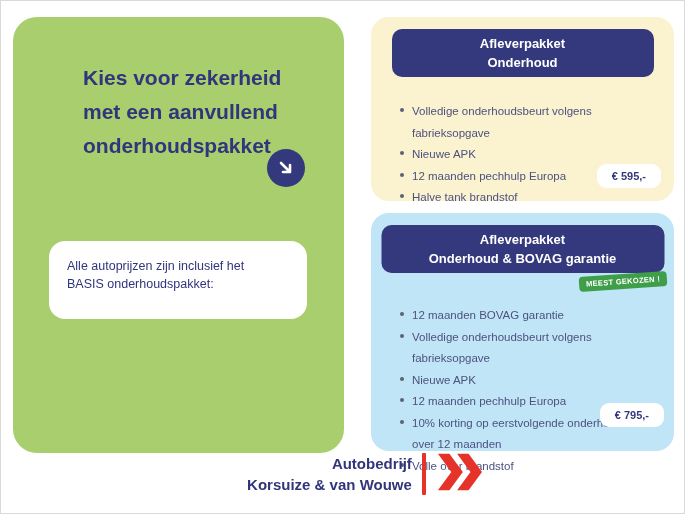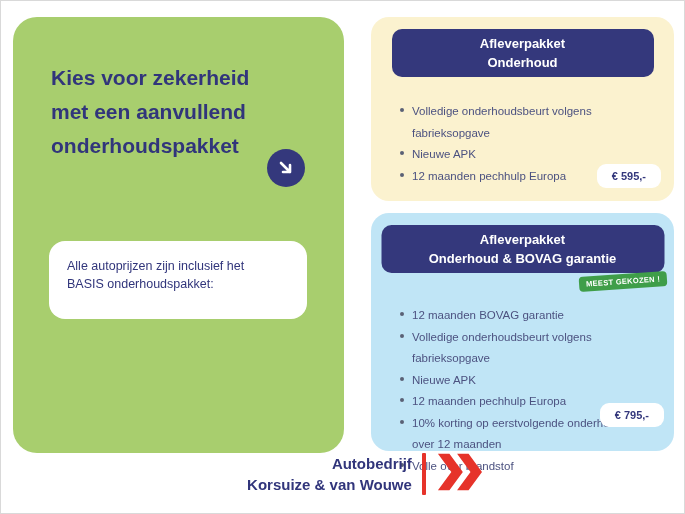--- a/index.html
+++ b/index.html
@@ -24,21 +24,21 @@
   }
   .heading {
     position: absolute;
     left: 38px; top: 44px;
     margin: 0;
     font-size: 21px;
     line-height: 34px;
     font-weight: 700;
     color: #31357b;
   }
-  .heading span { display: block; }
+  .heading span { display: block; margin-left: 32px; }
   .arrow-circle {
     position: absolute;
     left: 254px; top: 132px;
     width: 38px; height: 38px;
     border-radius: 50%;
     background: #34387c;
     display: flex; align-items: center; justify-content: center;
   }
   .basis-box {
     position: absolute;
@@ -153,20 +153,21 @@
 
   <section class="package package-top">
     <div class="pill">
       <span>Afleverpakket</span>
       <span>Onderhoud</span>
     </div>
     <ul class="bullets">
       <li>Volledige onderhoudsbeurt volgens fabrieksopgave</li>
       <li>Nieuwe APK</li>
       <li>12 maanden pechhulp Europa</li>
+      <li>Halve tank brandstof</li>
     </ul>
     <div class="price">€ 595,-</div>
   </section>
 
   <section class="package package-bottom">
     <div class="pill">
       <span>Afleverpakket</span>
       <span>Onderhoud &amp; BOVAG garantie</span>
     </div>
     <div class="ribbon">MEEST GEKOZEN !</div>

